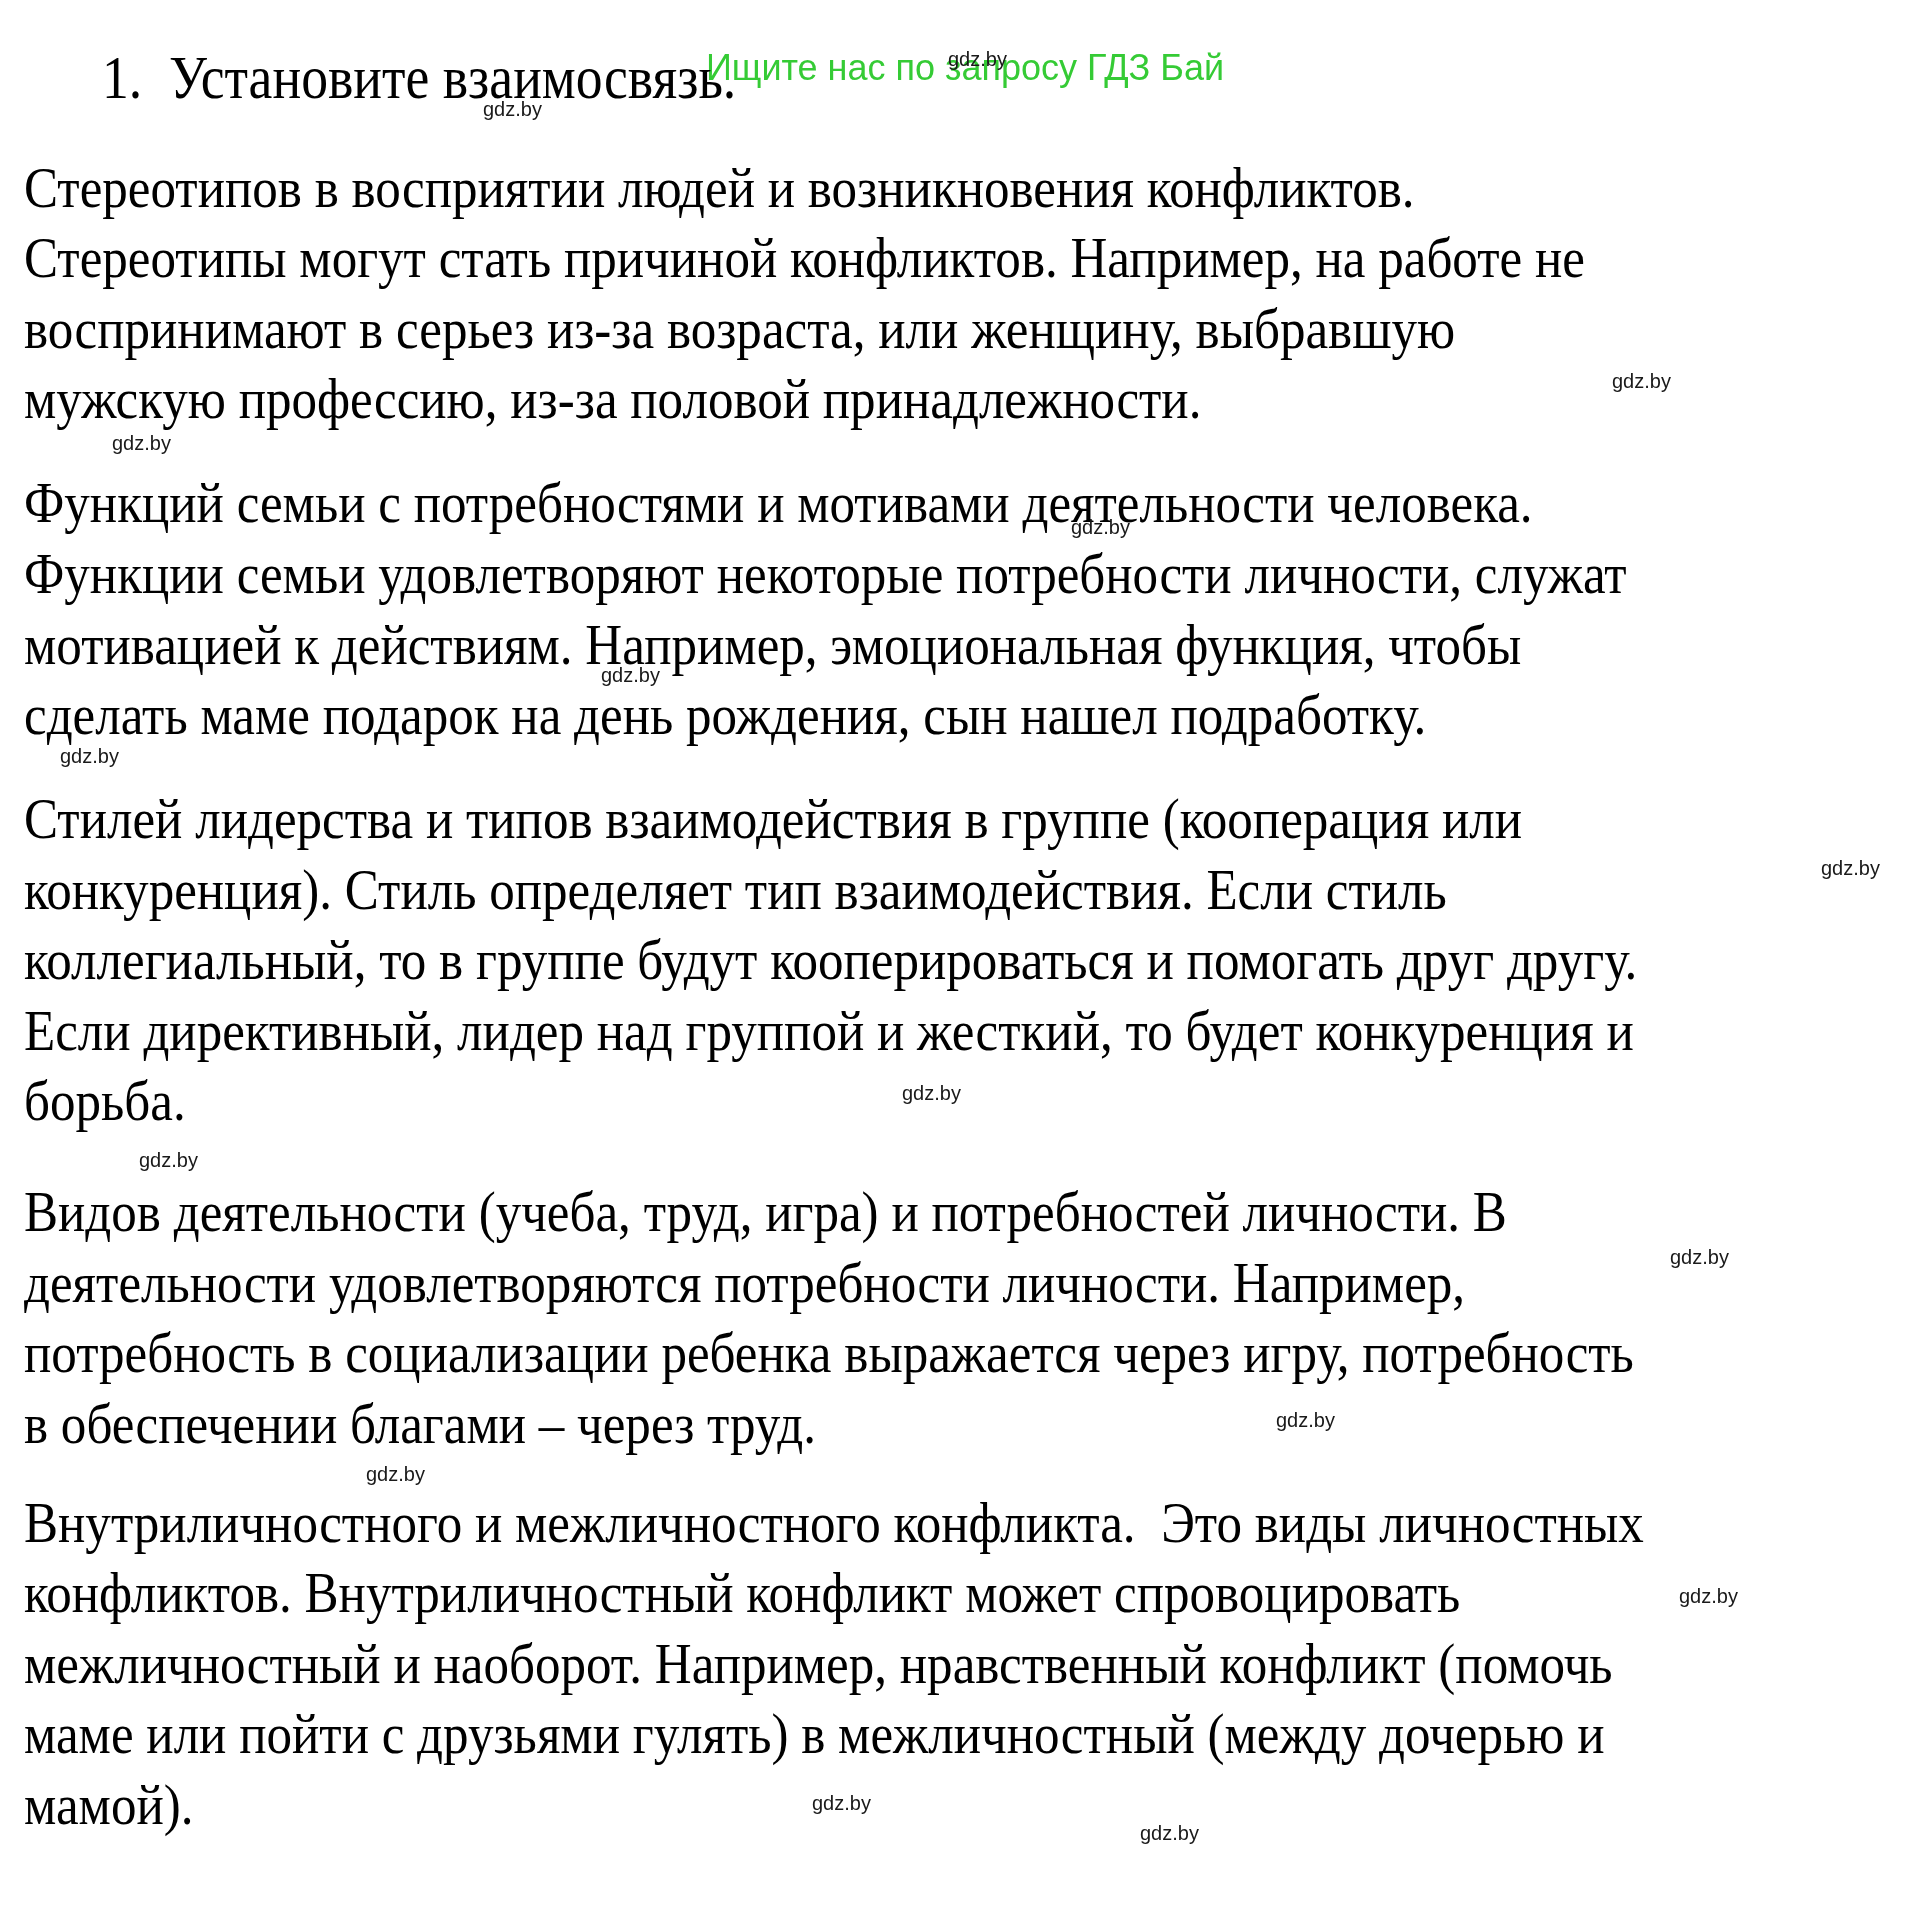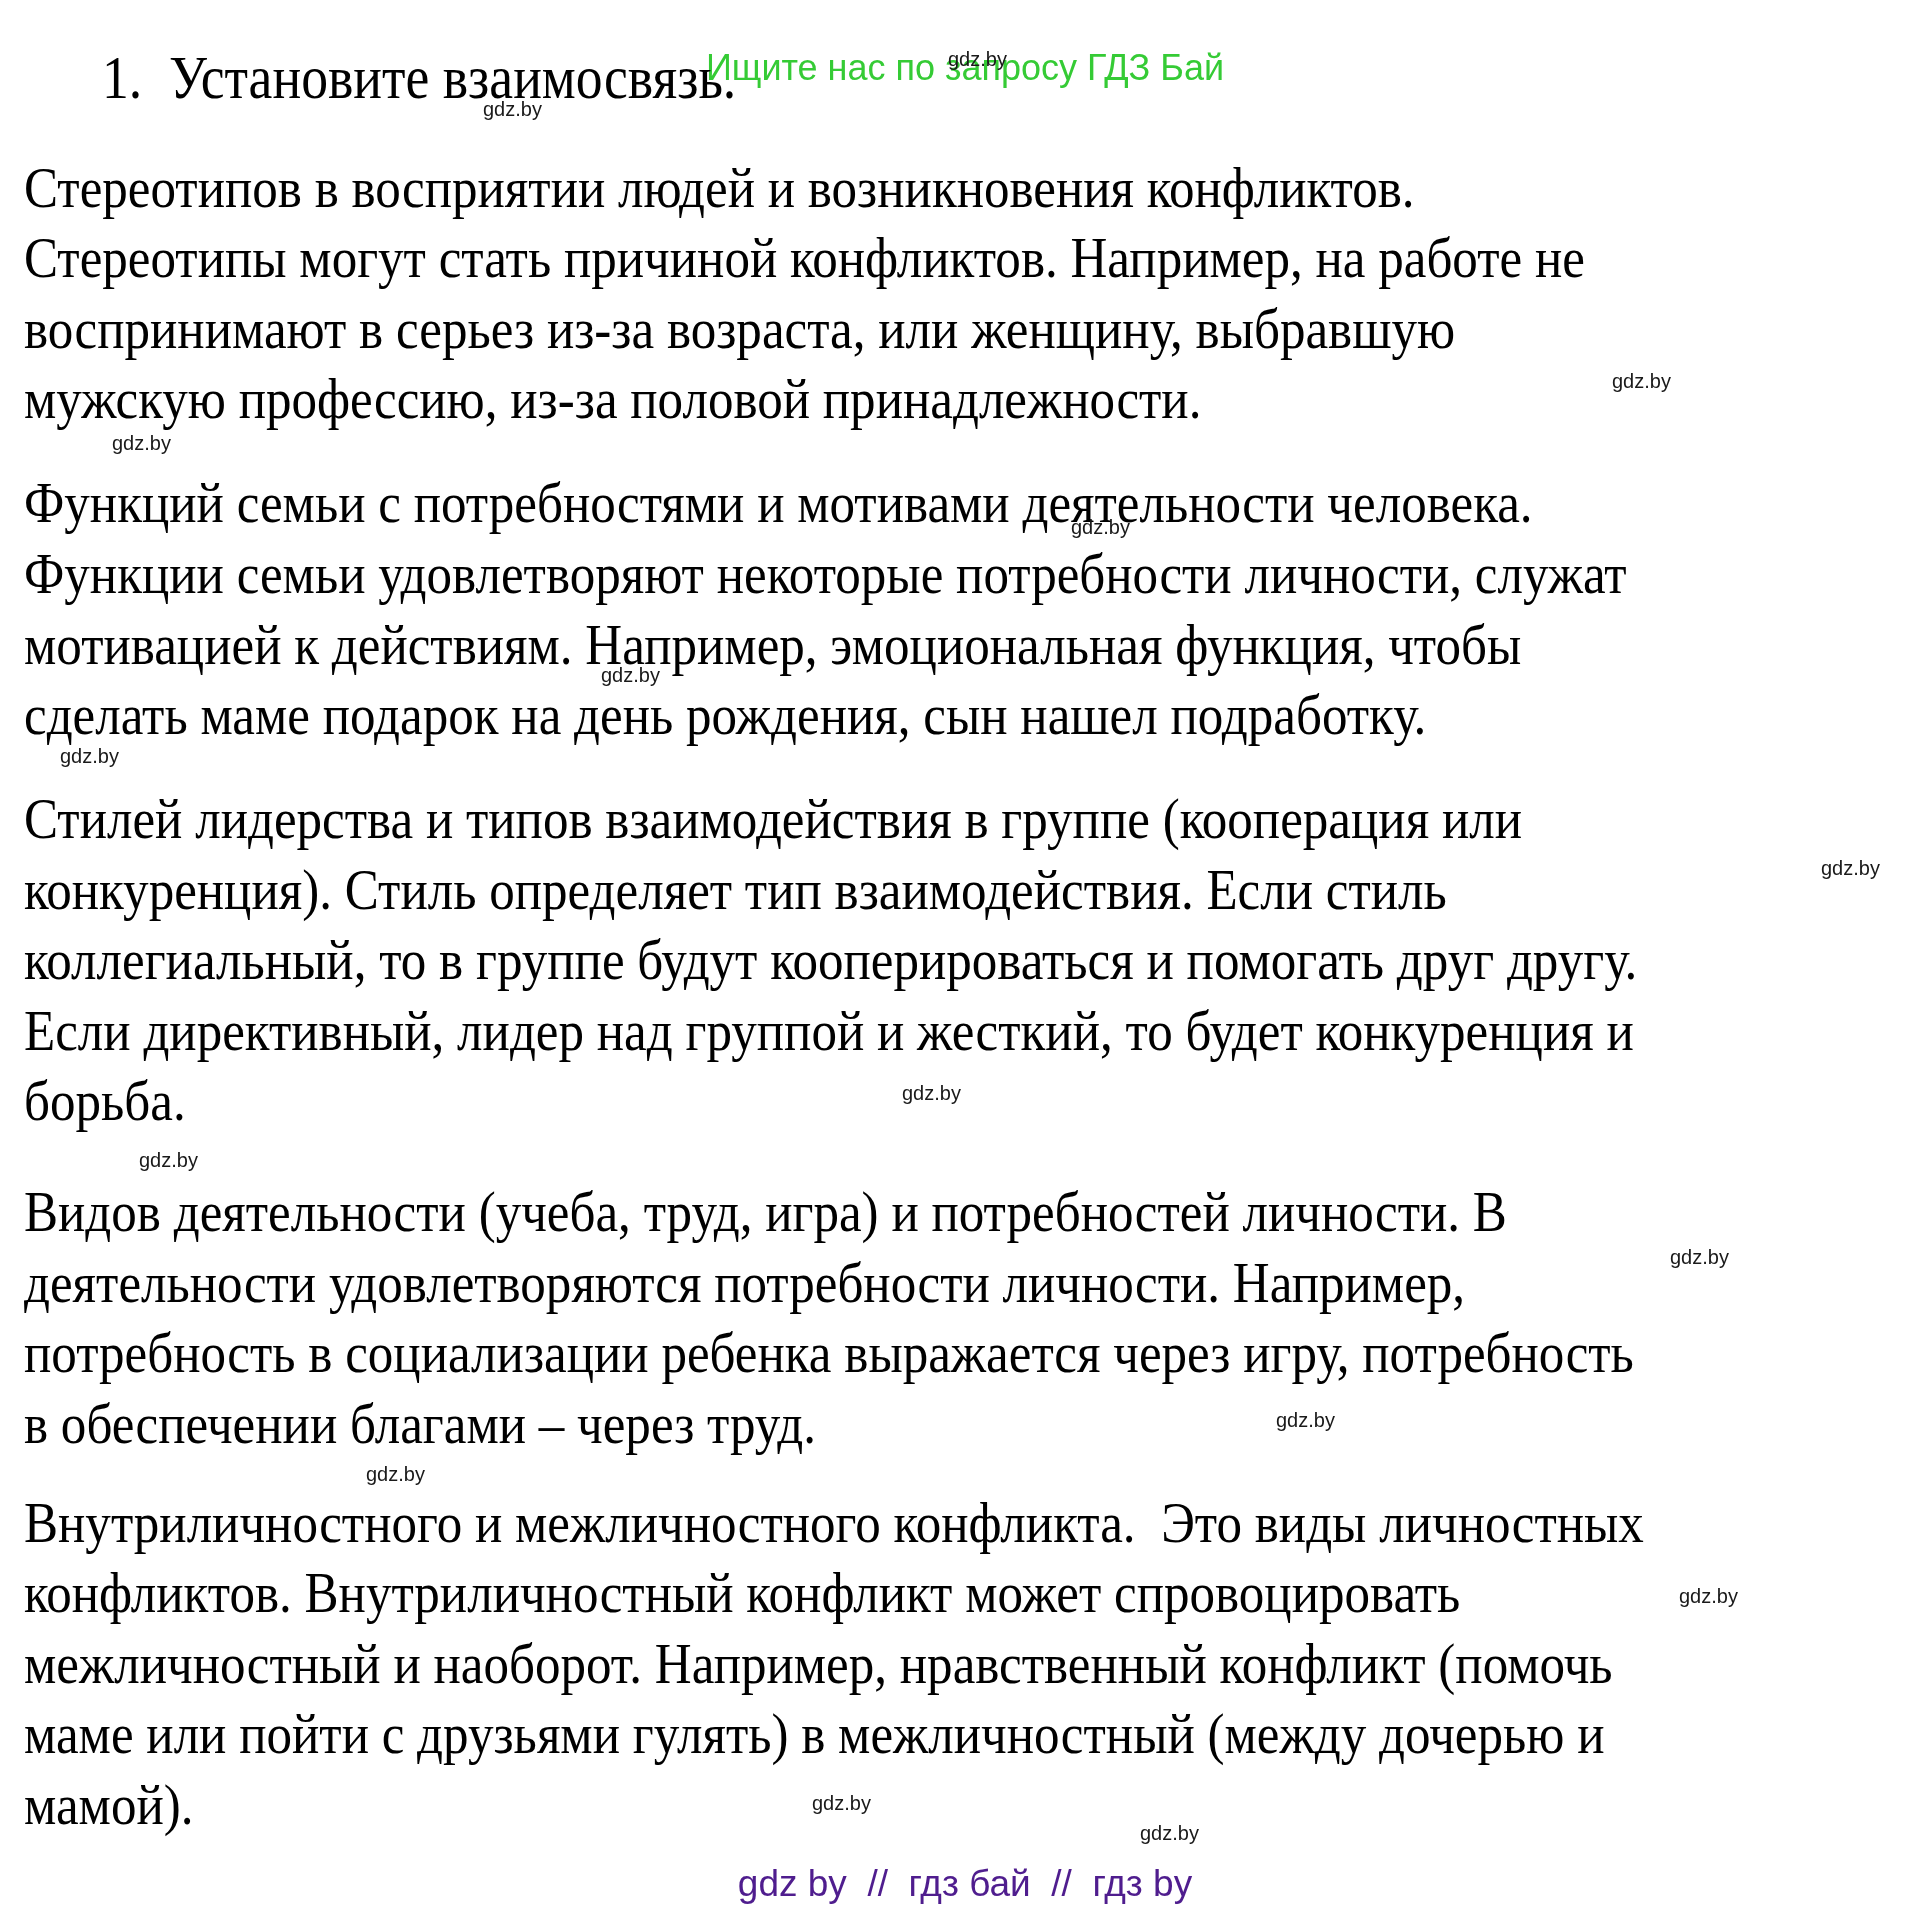--- a/index.html
+++ b/index.html
@@ -109,16 +109,15 @@
   <span class="wm" style="left:1821px;top:858px">gdz.by</span>
   <span class="wm" style="left:902px;top:1083px">gdz.by</span>
   <span class="wm" style="left:139px;top:1150px">gdz.by</span>
   <span class="wm" style="left:1670px;top:1247px">gdz.by</span>
   <span class="wm" style="left:1276px;top:1410px">gdz.by</span>
   <span class="wm" style="left:366px;top:1464px">gdz.by</span>
   <span class="wm" style="left:1679px;top:1586px">gdz.by</span>
   <span class="wm" style="left:812px;top:1793px">gdz.by</span>
   <span class="wm" style="left:1140px;top:1823px">gdz.by</span>
 
-  <div class="footer">gdz by  //  гдз бай  //  гдз by</div>
 
 </div>
 
 
 </body></html>

